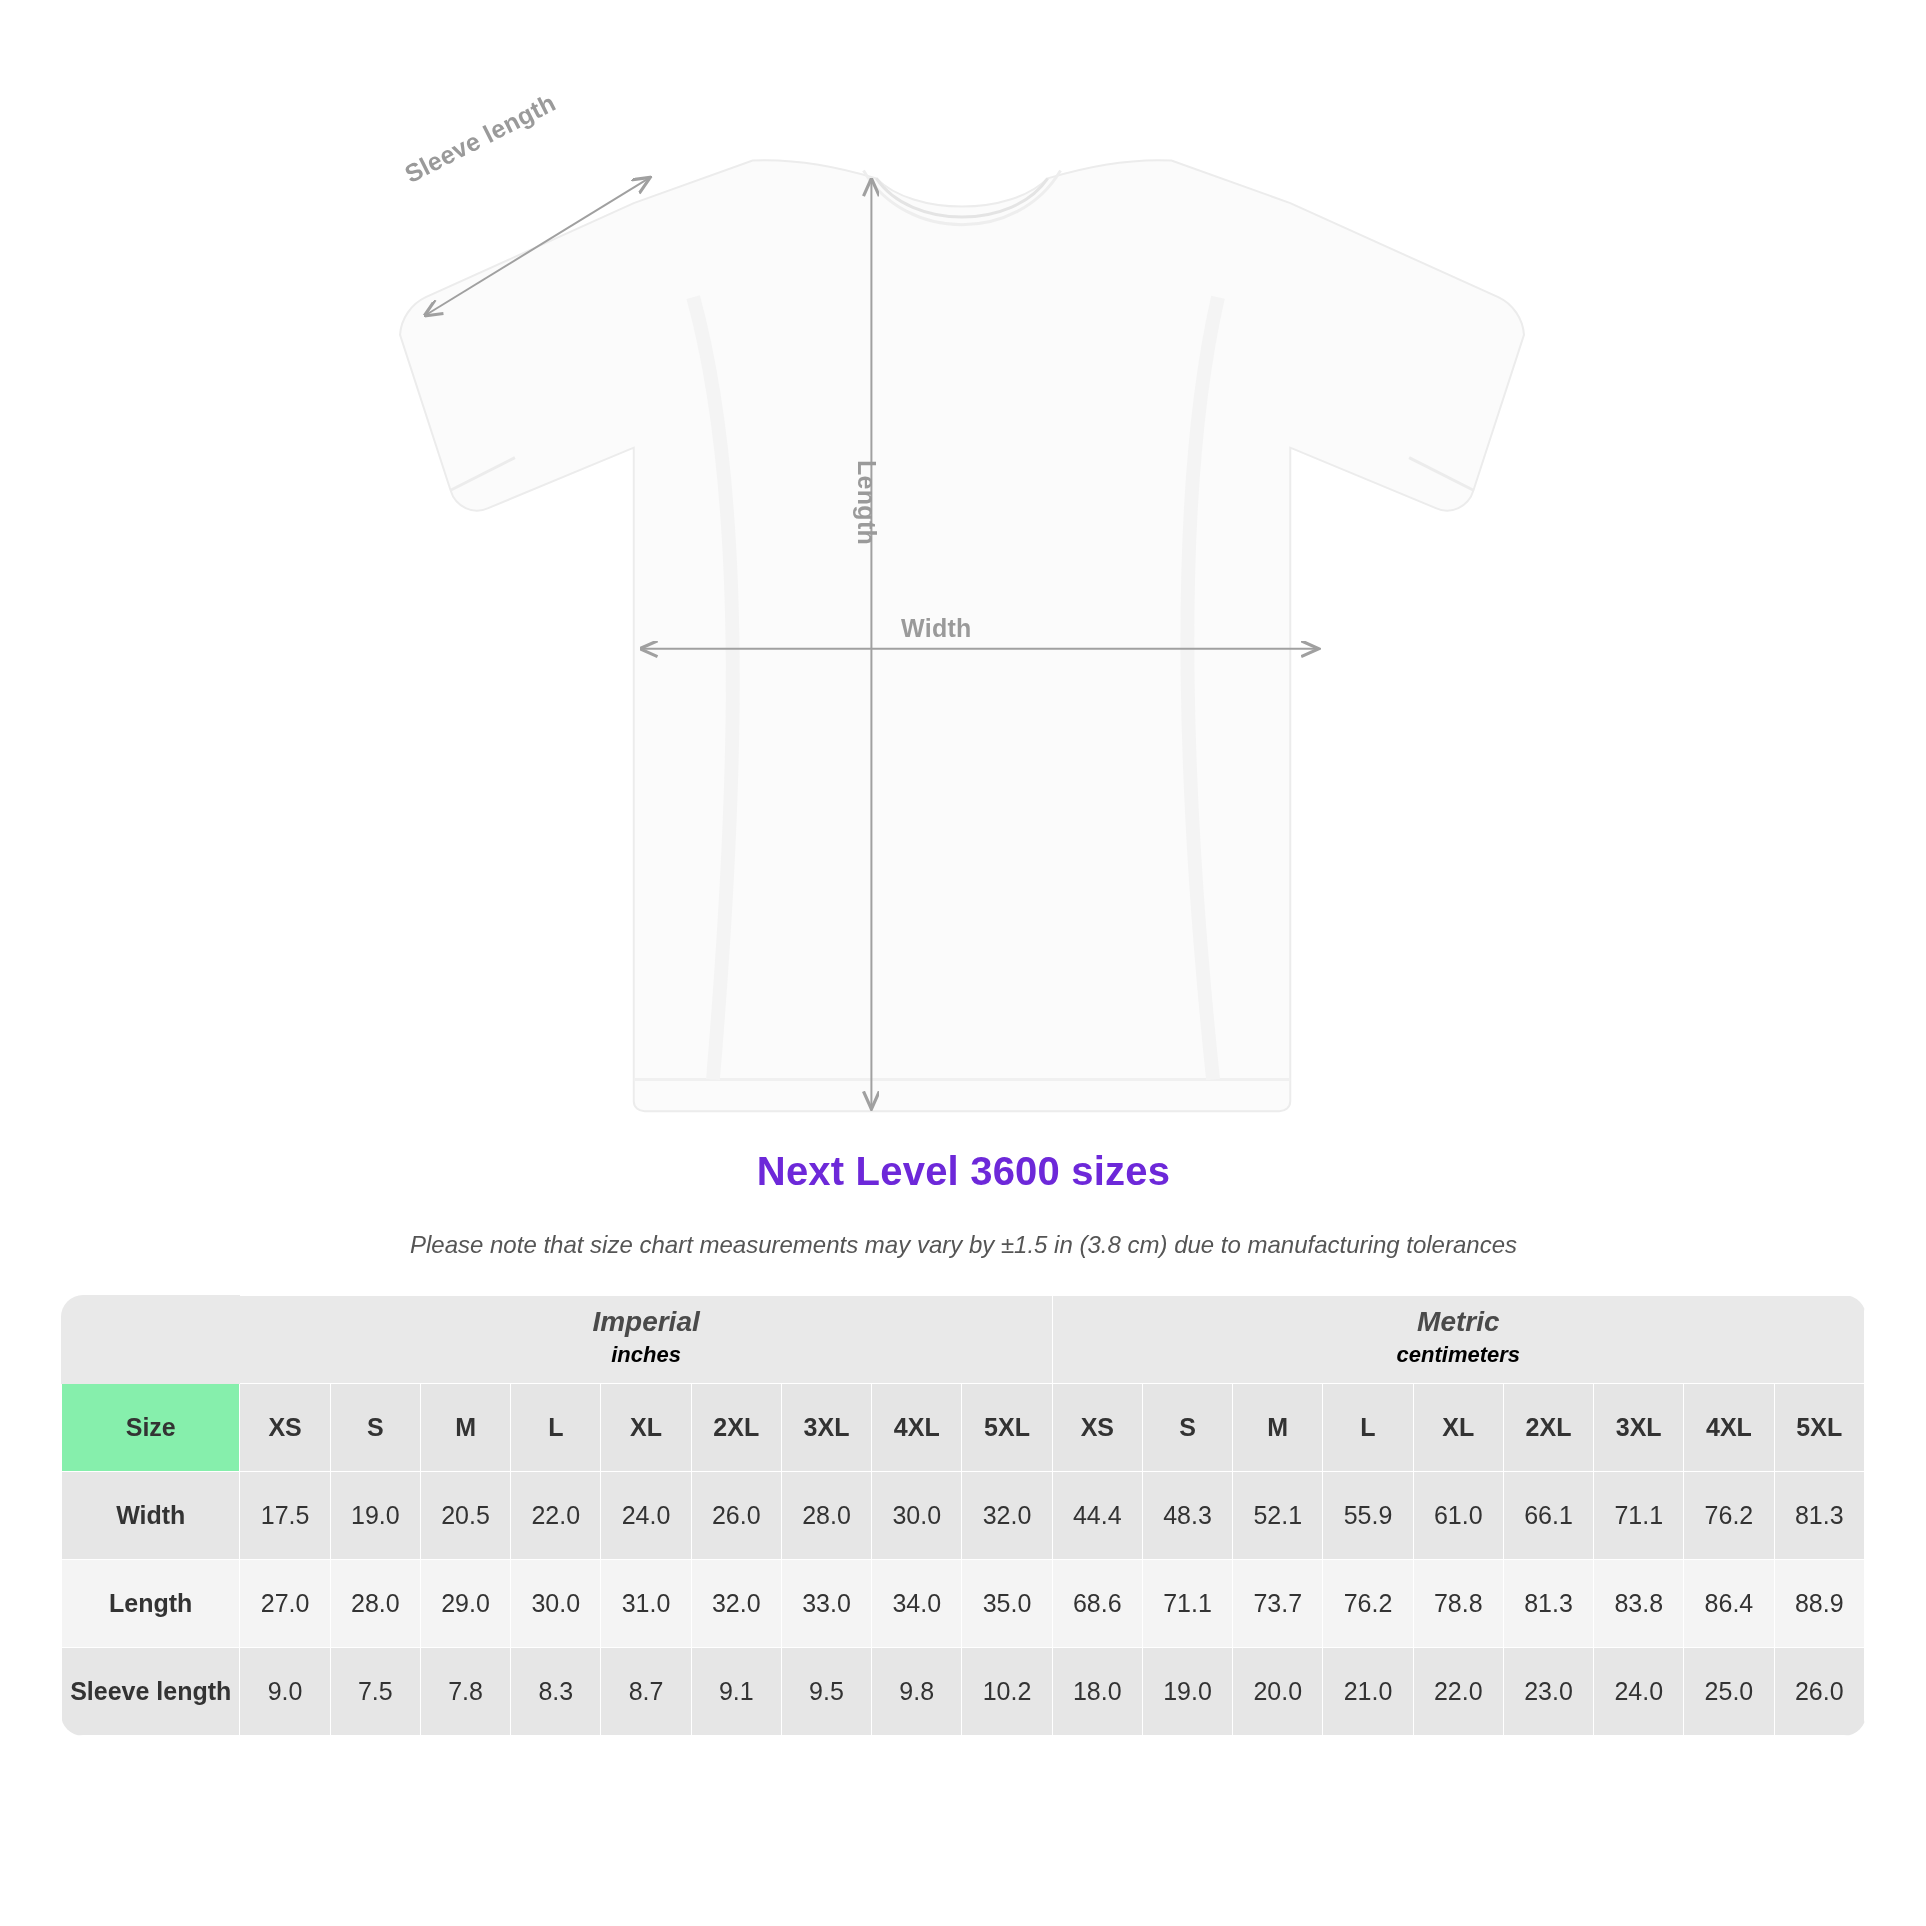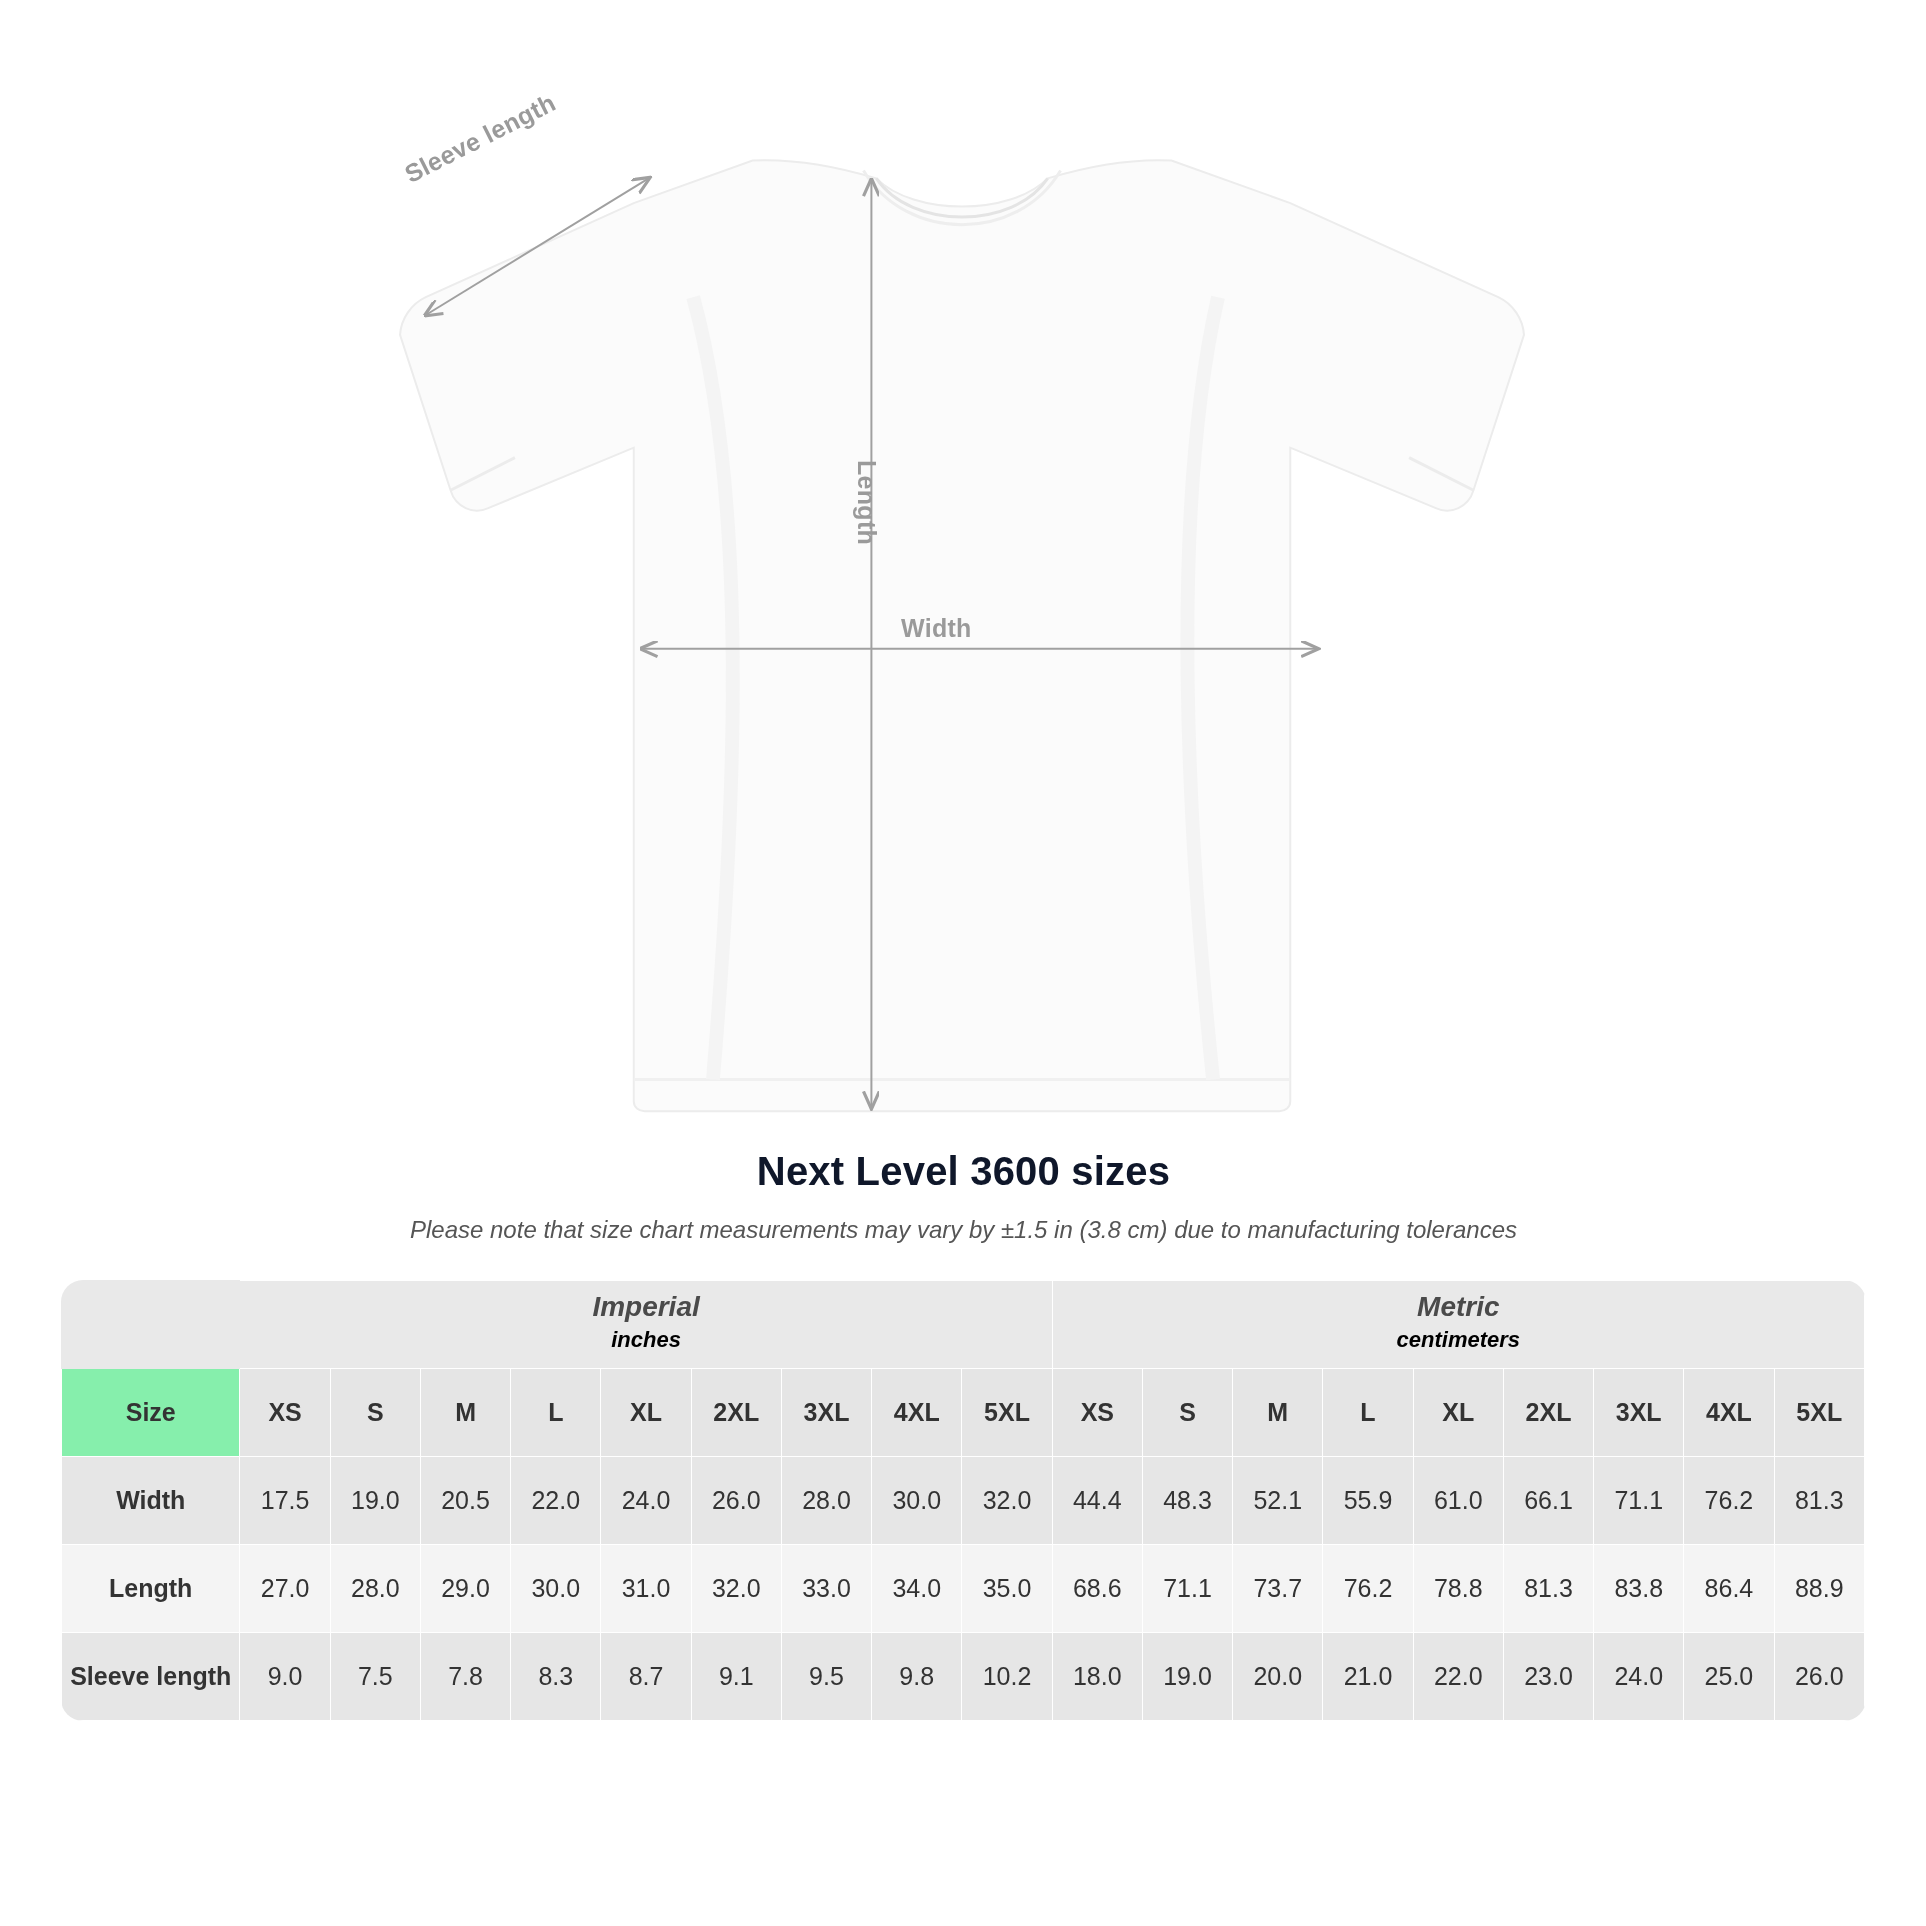--- a/index.html
+++ b/index.html
@@ -58,25 +58,25 @@
   }
 
   
   .title-block {
     text-align: center;
     margin-top: 10px;
   }
   .main-title {
     font-size: 40px;
     font-weight: bold;
-    color: #0f172a;
+    color: #6d28d9;
     letter-spacing: 0.2px;
   }
   .sub-note {
-    margin-top: 22px;
+    margin-top: 37px;
     font-size: 24px;
     font-style: italic;
     color: #555;
   }
 
   
   .table-wrap {
     margin: 36px 61px 0 61px;
     border-radius: 22px;
     overflow: hidden;

